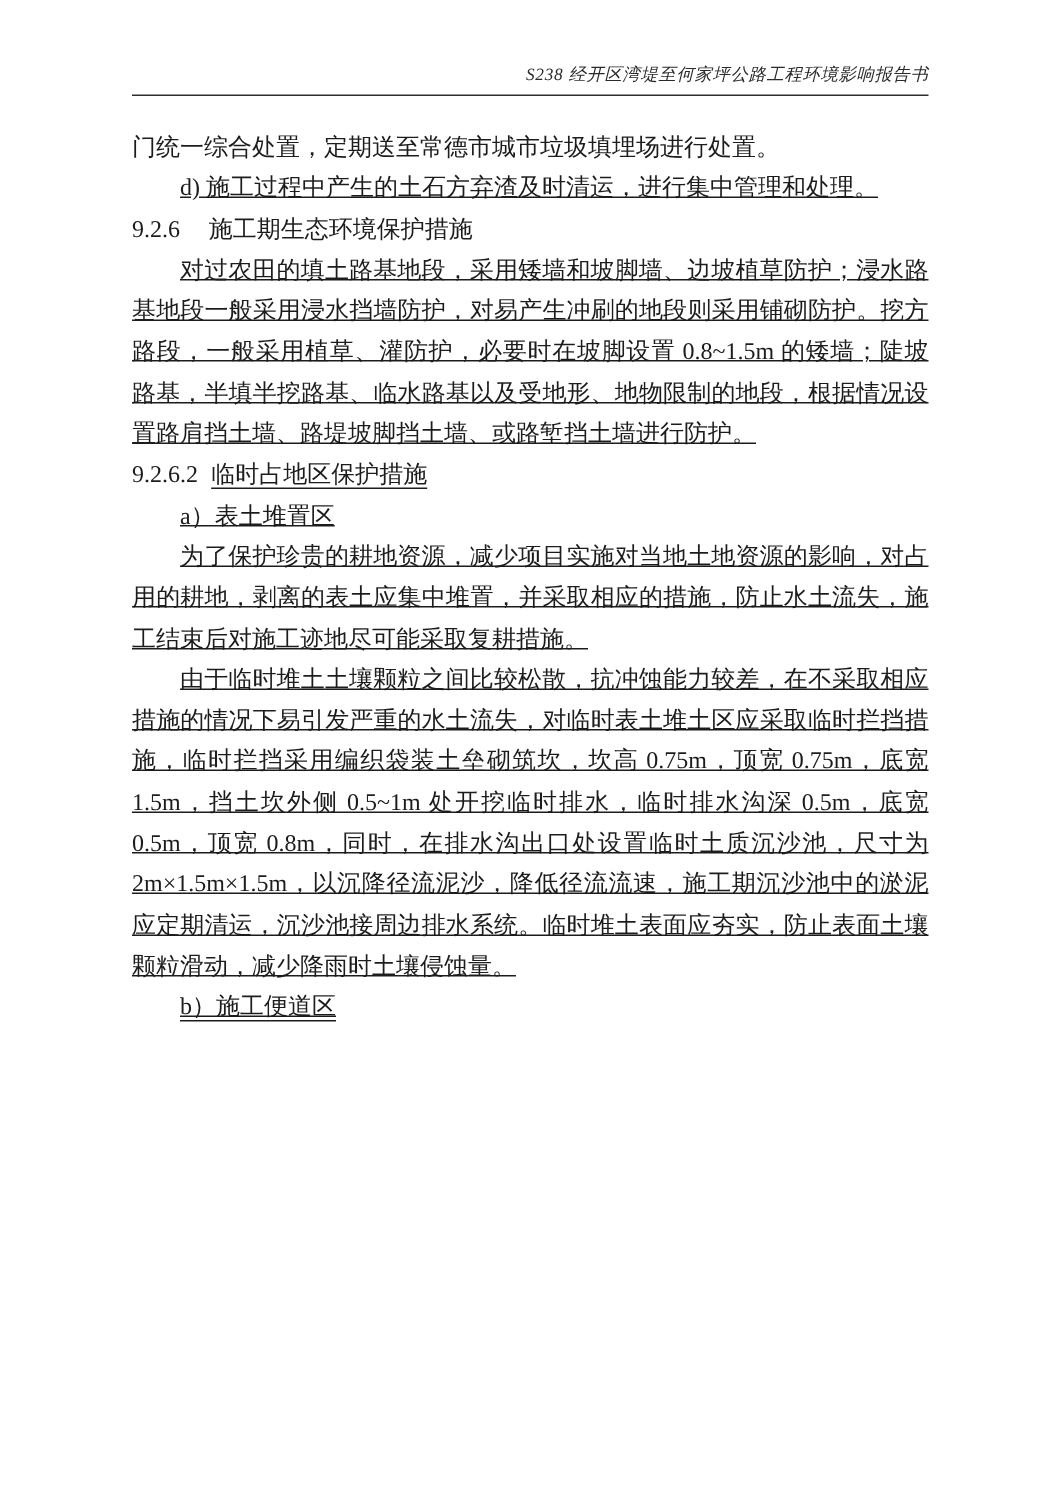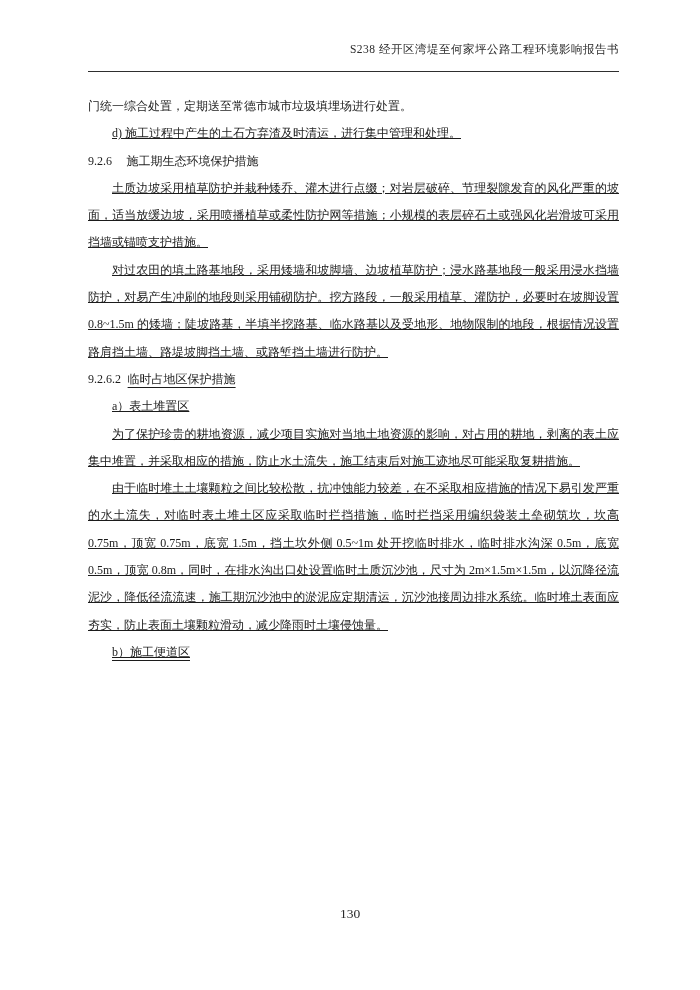--- a/index.html
+++ b/index.html
@@ -22,26 +22,27 @@
     position: absolute;
     left: 88px;
     top: 42px;
     width: 531px;
   }
   .page-header {
     text-align: right;
     font-size: 11.5px;
     letter-spacing: 0.5px;
     color: #2a2a2a;
-    padding-bottom: 14px;
+    padding-bottom: 6px;
     border-bottom: 1.8px solid #2e2e2e;
+    font-style: italic;
   }
   .doc-body {
     margin-top: 21px;
-    font-size: 12px;
+    font-size: 16px;
     line-height: 27.3px;
     text-align: justify;
   }
   .doc-body p {
     margin: 0;
     padding: 0;
   }
   .indent { text-indent: 2em; text-decoration: underline; }
   .ul { text-decoration: underline; text-underline-offset: 4px; text-decoration-thickness: 1px; }
   .heading .num-gap-wide { margin-right: 1.2em; }
@@ -72,37 +73,33 @@
       <p>门统一综合处置，定期送至常德市城市垃圾填埋场进行处置。</p>
 
       <p class="indent">d) 施工过程中产生的土石方弃渣及时清运，进行集中管理和处理。</p>
 
       <p class="heading">
         <span class="num-gap-wide">9.2.6</span><span>施工期生态环境保护措施</span>
       </p>
 
 
 
-      <p class="indent">土质边坡采用植草防护并栽种矮乔、灌木进行点缀；对岩层破碎、节理裂隙发育的风化严重的坡面，适当放缓边坡，采用喷播植草或柔性防护网等措施；小规模的表层碎石土或强风化岩滑坡可采用挡墙或锚喷支护措施。</p>
 
       <p class="indent">对过农田的填土路基地段，采用矮墙和坡脚墙、边坡植草防护；浸水路基地段一般采用浸水挡墙防护，对易产生冲刷的地段则采用铺砌防护。挖方路段，一般采用植草、灌防护，必要时在坡脚设置 0.8~1.5m 的矮墙；陡坡路基，半填半挖路基、临水路基以及受地形、地物限制的地段，根据情况设置路肩挡土墙、路堤坡脚挡土墙、或路堑挡土墙进行防护。</p>
 
       <p class="heading">
         <span class="num-gap-narrow">9.2.6.2</span><span class="ul">临时占地区保护措施</span>
       </p>
 
       <p class="indent">a）表土堆置区</p>
 
       <p class="indent">为了保护珍贵的耕地资源，减少项目实施对当地土地资源的影响，对占用的耕地，剥离的表土应集中堆置，并采取相应的措施，防止水土流失，施工结束后对施工迹地尽可能采取复耕措施。</p>
 
       <p class="indent">由于临时堆土土壤颗粒之间比较松散，抗冲蚀能力较差，在不采取相应措施的情况下易引发严重的水土流失，对临时表土堆土区应采取临时拦挡措施，临时拦挡采用编织袋装土垒砌筑坎，坎高 0.75m，顶宽 0.75m，底宽 1.5m，挡土坎外侧 0.5~1m 处开挖临时排水，临时排水沟深 0.5m，底宽 0.5m，顶宽 0.8m，同时，在排水沟出口处设置临时土质沉沙池，尺寸为 2m×1.5m×1.5m，以沉降径流泥沙，降低径流流速，施工期沉沙池中的淤泥应定期清运，沉沙池接周边排水系统。临时堆土表面应夯实，防止表面土壤颗粒滑动，减少降雨时土壤侵蚀量。</p>
 
       <p class="indent"><span class="ul">b）施工便道区</span></p>
 
 
     </div>
   </div>
 
-  <div class="page-footer">
-    <span>130</span>
-  </div>
 
 </div>
 
 </body></html>

